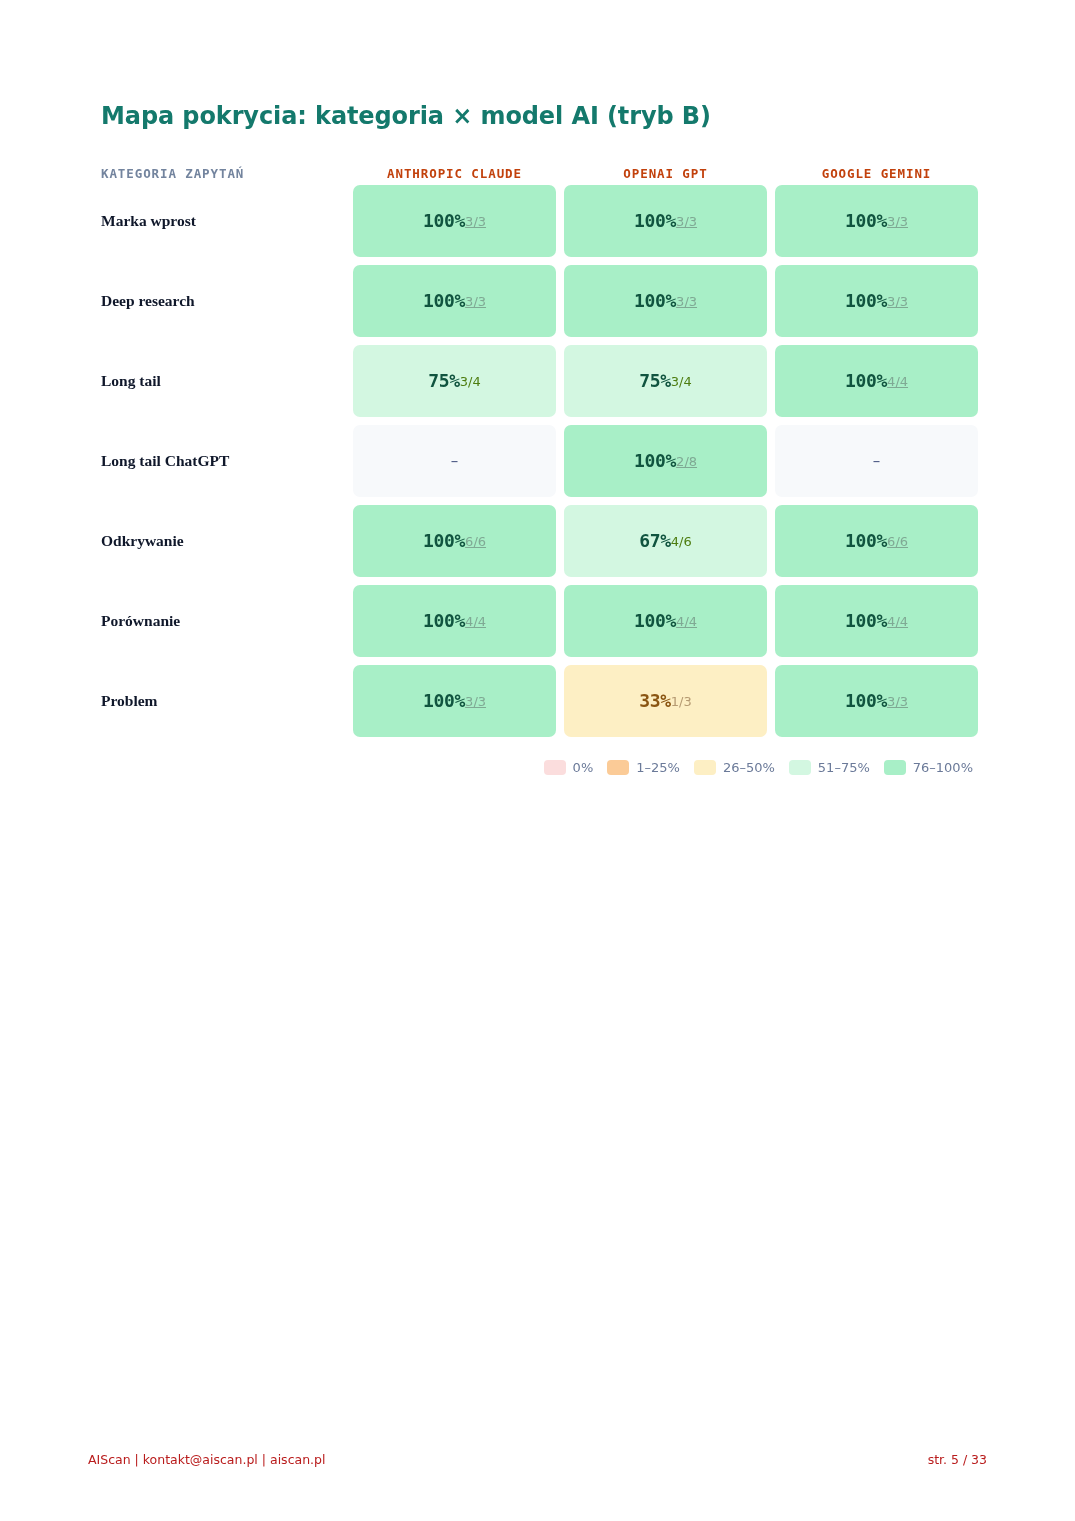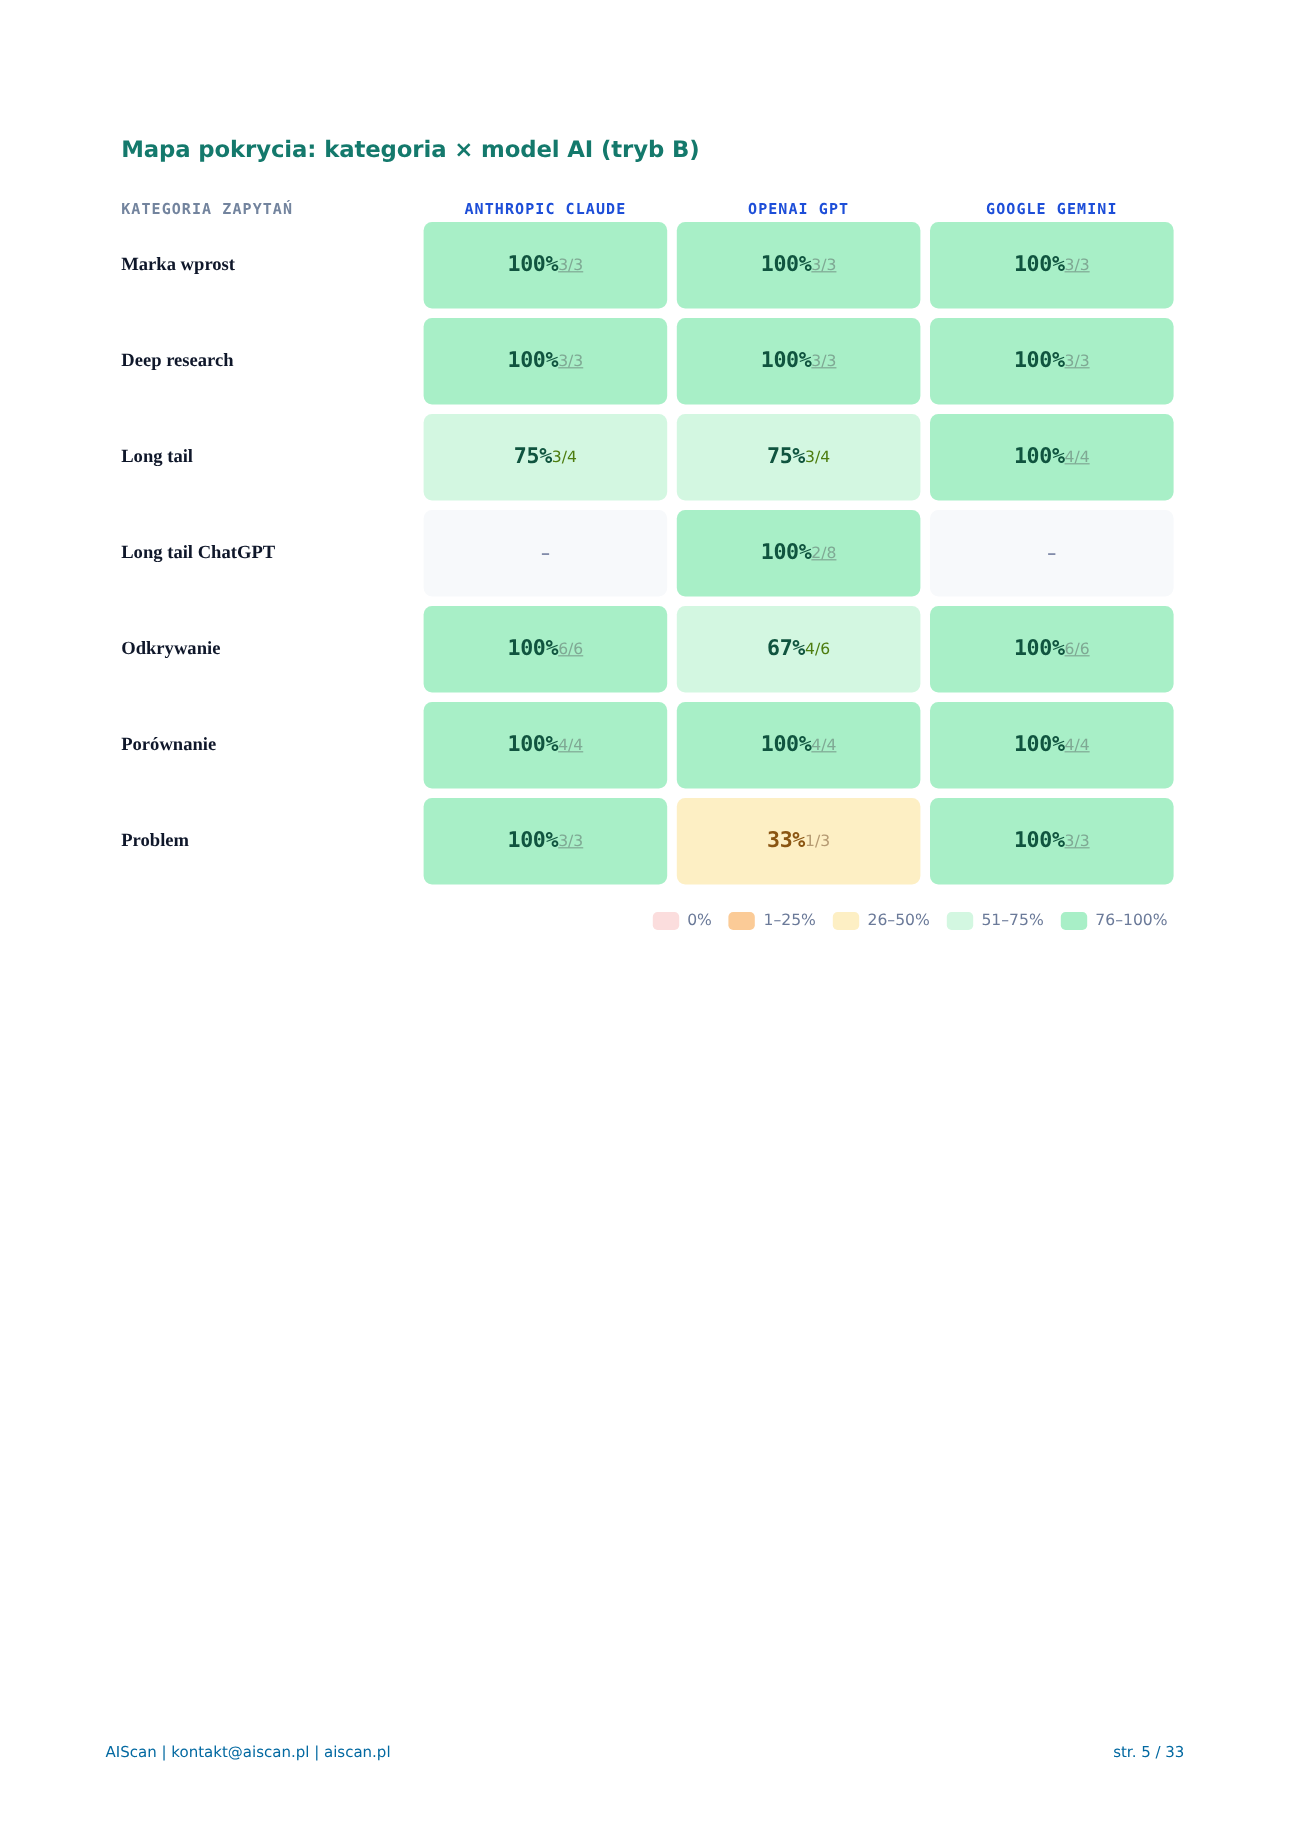--- a/index.html
+++ b/index.html
@@ -20,26 +20,25 @@
     inset: 0;
     background: #ffffff;
   }
 
   
   .title {
     position: absolute;
     left: 101px;
     top: 102px;
     font-family: "DejaVu Sans", sans-serif;
-    font-size: 19px;
+    font-size: 24px;
     font-weight: bold;
     color: #14796C;
     letter-spacing: -0.1px;
     white-space: nowrap;
-    margin-top: 12px;
   }
 
   
   .matrix {
     position: absolute;
     left: 101px;
     top: 155px;
     width: 872px;
   }
 
@@ -58,21 +57,21 @@
     letter-spacing: 0.9px;
     padding-top: 7px;
   }
   .head-model {
     flex: 0 0 203px;
     margin-left: 8px;
     text-align: center;
     font-family: "DejaVu Sans Mono", monospace;
     font-size: 12.5px;
     font-weight: bold;
-    color: #1d4ed8;
+    color: #c2410c;
     letter-spacing: 0.9px;
     padding-top: 7px;
   }
 
   .row {
     display: flex;
     align-items: center;
     height: 72px;
     margin-bottom: 8px;
   }
@@ -166,21 +165,21 @@
   .footer {
     position: absolute;
     left: 88px;
     right: 88px;
     top: 1452px;
     display: flex;
     justify-content: space-between;
     align-items: center;
     font-family: "DejaVu Sans", sans-serif;
     font-size: 12.5px;
-    color: #0369a1;
+    color: #b91c1c;
   }
   .footer-left, .footer-right { white-space: nowrap; }
 </style>
 </head>
 <body>
 
 <div class="page">
 
   <div class="title">Mapa pokrycia: kategoria × model AI (tryb B)</div>
 

